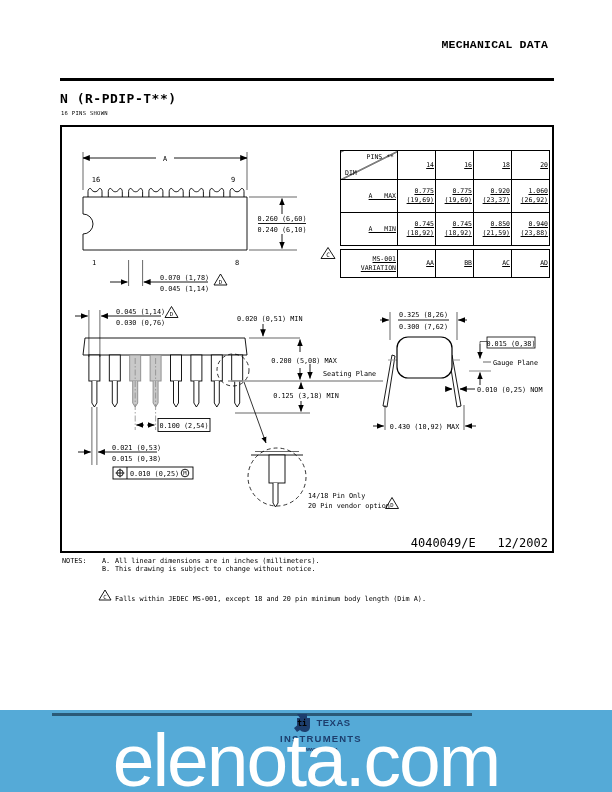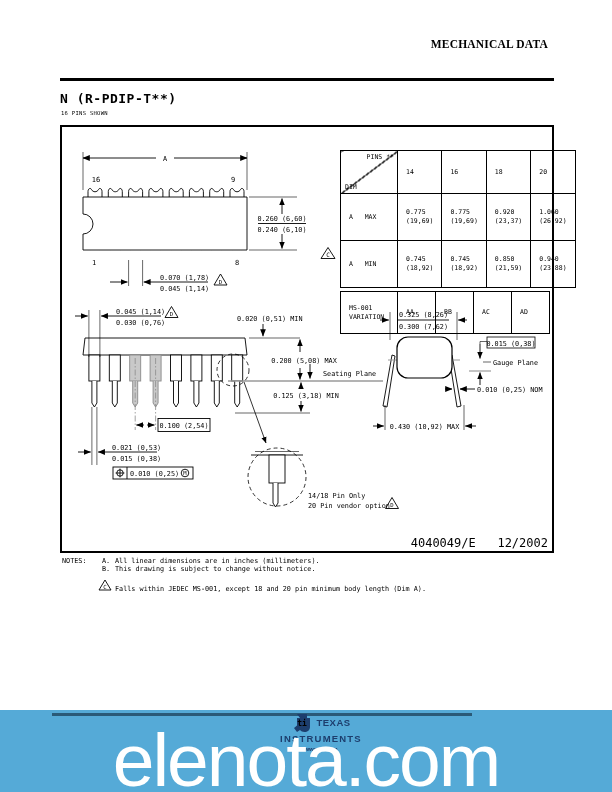--- a/index.html
+++ b/index.html
@@ -1,43 +1,43 @@
 <!DOCTYPE html>
 <html><head>
 <meta charset="utf-8">
 <style>
   html,body{margin:0;padding:0;background:#e8e8e8;}
   .page{position:relative;width:612px;height:792px;background:#ffffff;overflow:hidden;
         font-family:"DejaVu Sans Mono",monospace;color:#000;}
   .abs{position:absolute;}
   
-  .doc-type{top:38px;right:64px;font-family:Liberation Serif, serif;font-weight:bold;font-size:11.5px;letter-spacing:.2px;}
+  .doc-type{top:38px;right:64px;font-family:Liberation Mono, monospace;font-weight:bold;font-size:11.5px;letter-spacing:.2px;}
   .rule-thick{left:60px;top:78px;width:494px;height:3px;background:#000;}
   .title-left{left:60px;top:91px;font-size:13px;font-weight:600;letter-spacing:.5px;}
   .title-right{right:59px;top:93px;font-size:12px;font-weight:600;letter-spacing:.3px;}
   .subtitle{left:61px;top:110px;font-size:5.5px;letter-spacing:.3px;}
   .frame{left:60px;top:125px;width:494px;height:428px;border:2px solid #000;box-sizing:border-box;}
   
   .dtable{left:340px;top:150px;}
   .dtable table{border-collapse:collapse;table-layout:fixed;}
-  .dtable td{border:1px solid #000;font-size:6.5px;text-align:left;vertical-align:middle;padding:8px;}
+  .dtable td{border:1px solid #000;font-size:6.5px;text-align:right;vertical-align:middle;padding:1px;text-decoration:underline;}
   .dtable .lbl{white-space:pre;}
   .dtable .val{white-space:pre-line;line-height:1.35;}
   .dt-head td{height:26px;}
   .dt-row td{height:30px;}
   .dt-var td{height:25px;}
   .gap{height:3px;}
   .corner{position:relative;background-image:linear-gradient(to bottom right,transparent calc(50% - .6px),#000 calc(50% - .6px),#000 calc(50% + .6px),transparent calc(50% + .6px));}
   .corner .ct{position:absolute;top:2px;right:3px;}
   .corner .cb{position:absolute;bottom:2px;left:4px;}
   .tri-c{position:absolute;left:-20px;top:96px;}
   
   .notes{left:62px;top:557px;width:480px;font-size:6.8px;}
   .note-line{display:flex;align-items:flex-end;line-height:8.2px;}
-  .note-line.flagged{margin-top:6px;line-height:10px;}
+  .note-line.flagged{margin-top:16px;line-height:10px;}
   .nh{width:40px;flex:0 0 40px;}
   .nr{width:13px;flex:0 0 13px;}
   .nrt{width:17px;flex:0 0 17px;margin-left:-4px;}
   .doc-number{right:64px;top:536px;font-size:12px;white-space:pre;}
   
   svg text{font-family:"DejaVu Sans Mono",monospace;fill:#000;}
   .dim{font-size:6.8px;}
   .pinnum{font-size:7px;}
   .triL{font-size:5.6px;}
   

